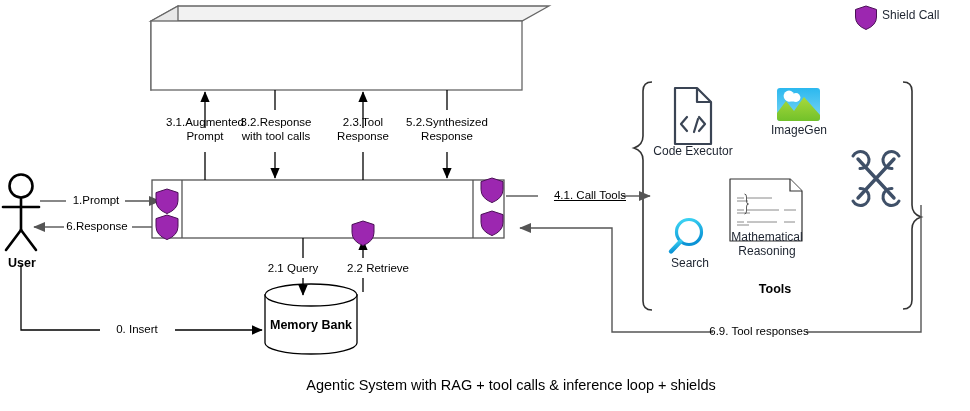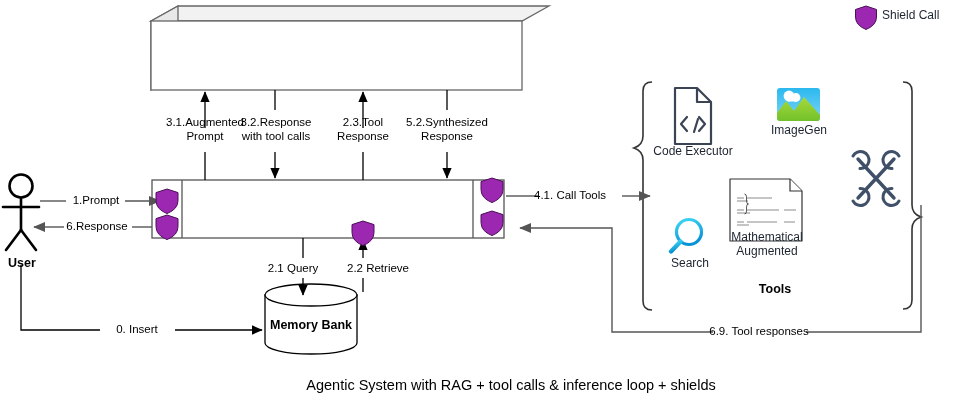--- a/index.html
+++ b/index.html
@@ -218,24 +218,24 @@
 Response</div>
 
   <div class="lbl" style="left:61px;top:194px;width:70px;text-align:center;">1.Prompt</div>
   <div class="lbl" style="left:58px;top:220px;width:78px;text-align:center;">6.Response</div>
 
   <div class="lbl" style="left:255px;top:262px;width:76px;text-align:center;">2.1 Query</div>
   <div class="lbl" style="left:335px;top:262px;width:86px;text-align:center;">2.2 Retrieve</div>
 
   <div class="lbl" style="left:98px;top:323px;width:78px;text-align:center;">0. Insert</div>
 
-  <div class="lbl" style="left:534px;top:189px;width:92px;text-align:left;">4.1. Call Tools</div>
+  <div class="lbl" style="left:534px;top:189px;width:92px;text-align:right;text-decoration:underline;">4.1. Call Tools</div>
   <div class="lbl" style="left:709px;top:325px;width:100px;text-align:center;">6.9. Tool responses</div>
 
   <div class="icon-cap" style="left:645px;top:144px;width:96px;">Code Executor</div>
   <div class="icon-cap" style="left:756px;top:123px;width:86px;">ImageGen</div>
   <div class="icon-cap" style="left:655px;top:256px;width:70px;">Search</div>
-  <div class="icon-cap" style="left:722px;top:230px;width:90px;">Mathematical Augmented</div>
+  <div class="icon-cap" style="left:722px;top:230px;width:90px;">Mathematical Reasoning</div>
 
   <div class="icon-cap" style="left:882px;top:8px;width:90px;text-align:left;">Shield Call</div>
 
   <div class="caption" style="left:0px;top:377px;">Agentic System with RAG + tool calls &amp; inference loop + shields</div>
 </div>
 
 </body></html>

